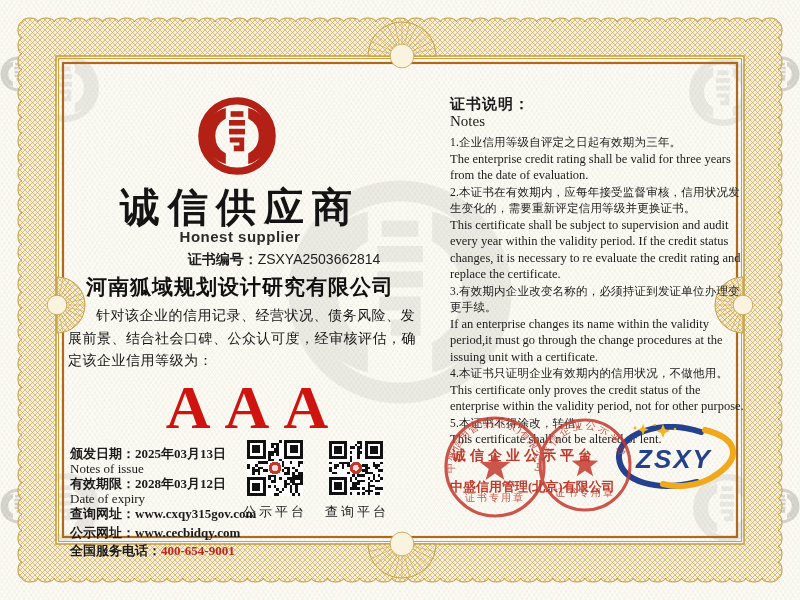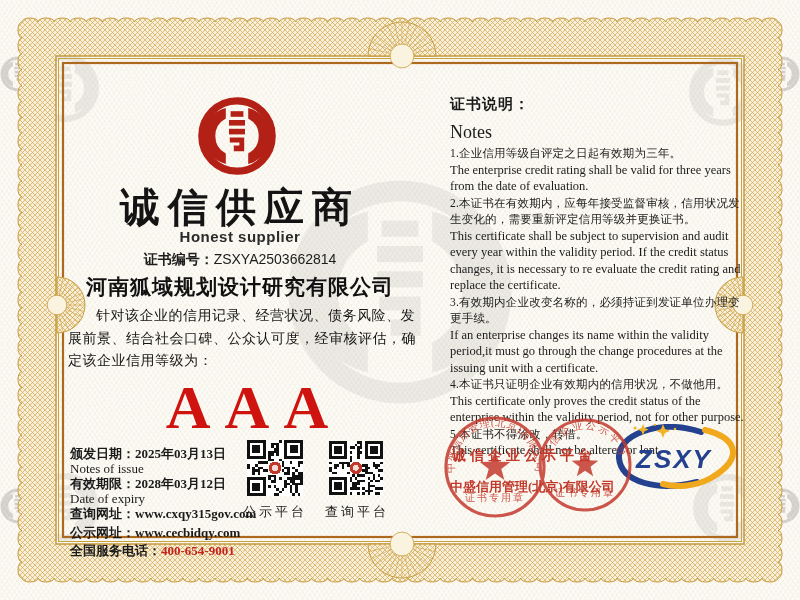--- a/index.html
+++ b/index.html
@@ -11,33 +11,33 @@
     font-family:"Liberation Serif", serif; color:#1a1a1a;}
   .abs{position:absolute;}
   svg{display:block;}
   #watermarks{position:absolute;inset:0;z-index:1;pointer-events:none;}
   #border-svg{position:absolute;inset:0;z-index:2;pointer-events:none;}
   #content{position:absolute;inset:0;z-index:3;}
   #seal-layer{position:absolute;left:436px;top:408px;z-index:4;opacity:.85;}
   .center{text-align:center;}
   .title{font-family:"Liberation Sans",sans-serif;font-weight:900;font-size:40px;letter-spacing:8px;color:#141414;}
   .subtitle{font-family:"Liberation Sans",sans-serif;font-size:15px;font-weight:600;color:#2b2b2b;letter-spacing:.5px;}
-  .certno{font-family:"Liberation Sans",sans-serif;font-size:14px;color:#1d1d1d;}
+  .certno{font-family:"Liberation Sans",sans-serif;font-size:14px;color:#1d1d1d;padding-left:44px;}
   .certno b{font-weight:700;}
   .company{font-family:"Liberation Sans",sans-serif;font-weight:900;font-size:21px;letter-spacing:1px;color:#111;}
   .bodytext{font-size:14px;line-height:1.62;letter-spacing:.5px;text-indent:2em;color:#161616;}
   .rating{font-family:"Liberation Serif",serif;font-weight:700;font-size:62px;letter-spacing:14px;color:#cf1410;}
   .meta{font-size:13px;}
   .meta .zh{font-weight:700;}
   .meta .val{font-weight:700;}
   .red{color:#c3251c;}
   .qr-label{font-size:13px;font-weight:400;letter-spacing:3px;}
   .notes{font-size:12.5px;line-height:16.5px;color:#1b1b1b;width:300px;}
   .notes .nt-zh{font-weight:700;font-size:15px;letter-spacing:1px;margin:0;}
-  .notes .nt-en{font-size:18px;margin:11px 0 5px 0;}
+  .notes .nt-en{font-size:15px;margin:0 0 5px 0;}
   .notes p{margin:0;}
   .notes p.zh{font-size:11.5px;letter-spacing:.2px;}
   .sealtext1{font-size:14px;letter-spacing:4px;color:#c0392b;font-weight:700;}
   .sealtext2{font-size:13px;letter-spacing:0;color:#c0392b;font-weight:700;}
   .zsxy-caption{font-size:14px;font-weight:700;letter-spacing:6px;color:#22303f;}
 </style>
 </head>
 <body>
 
 <div id="page">

